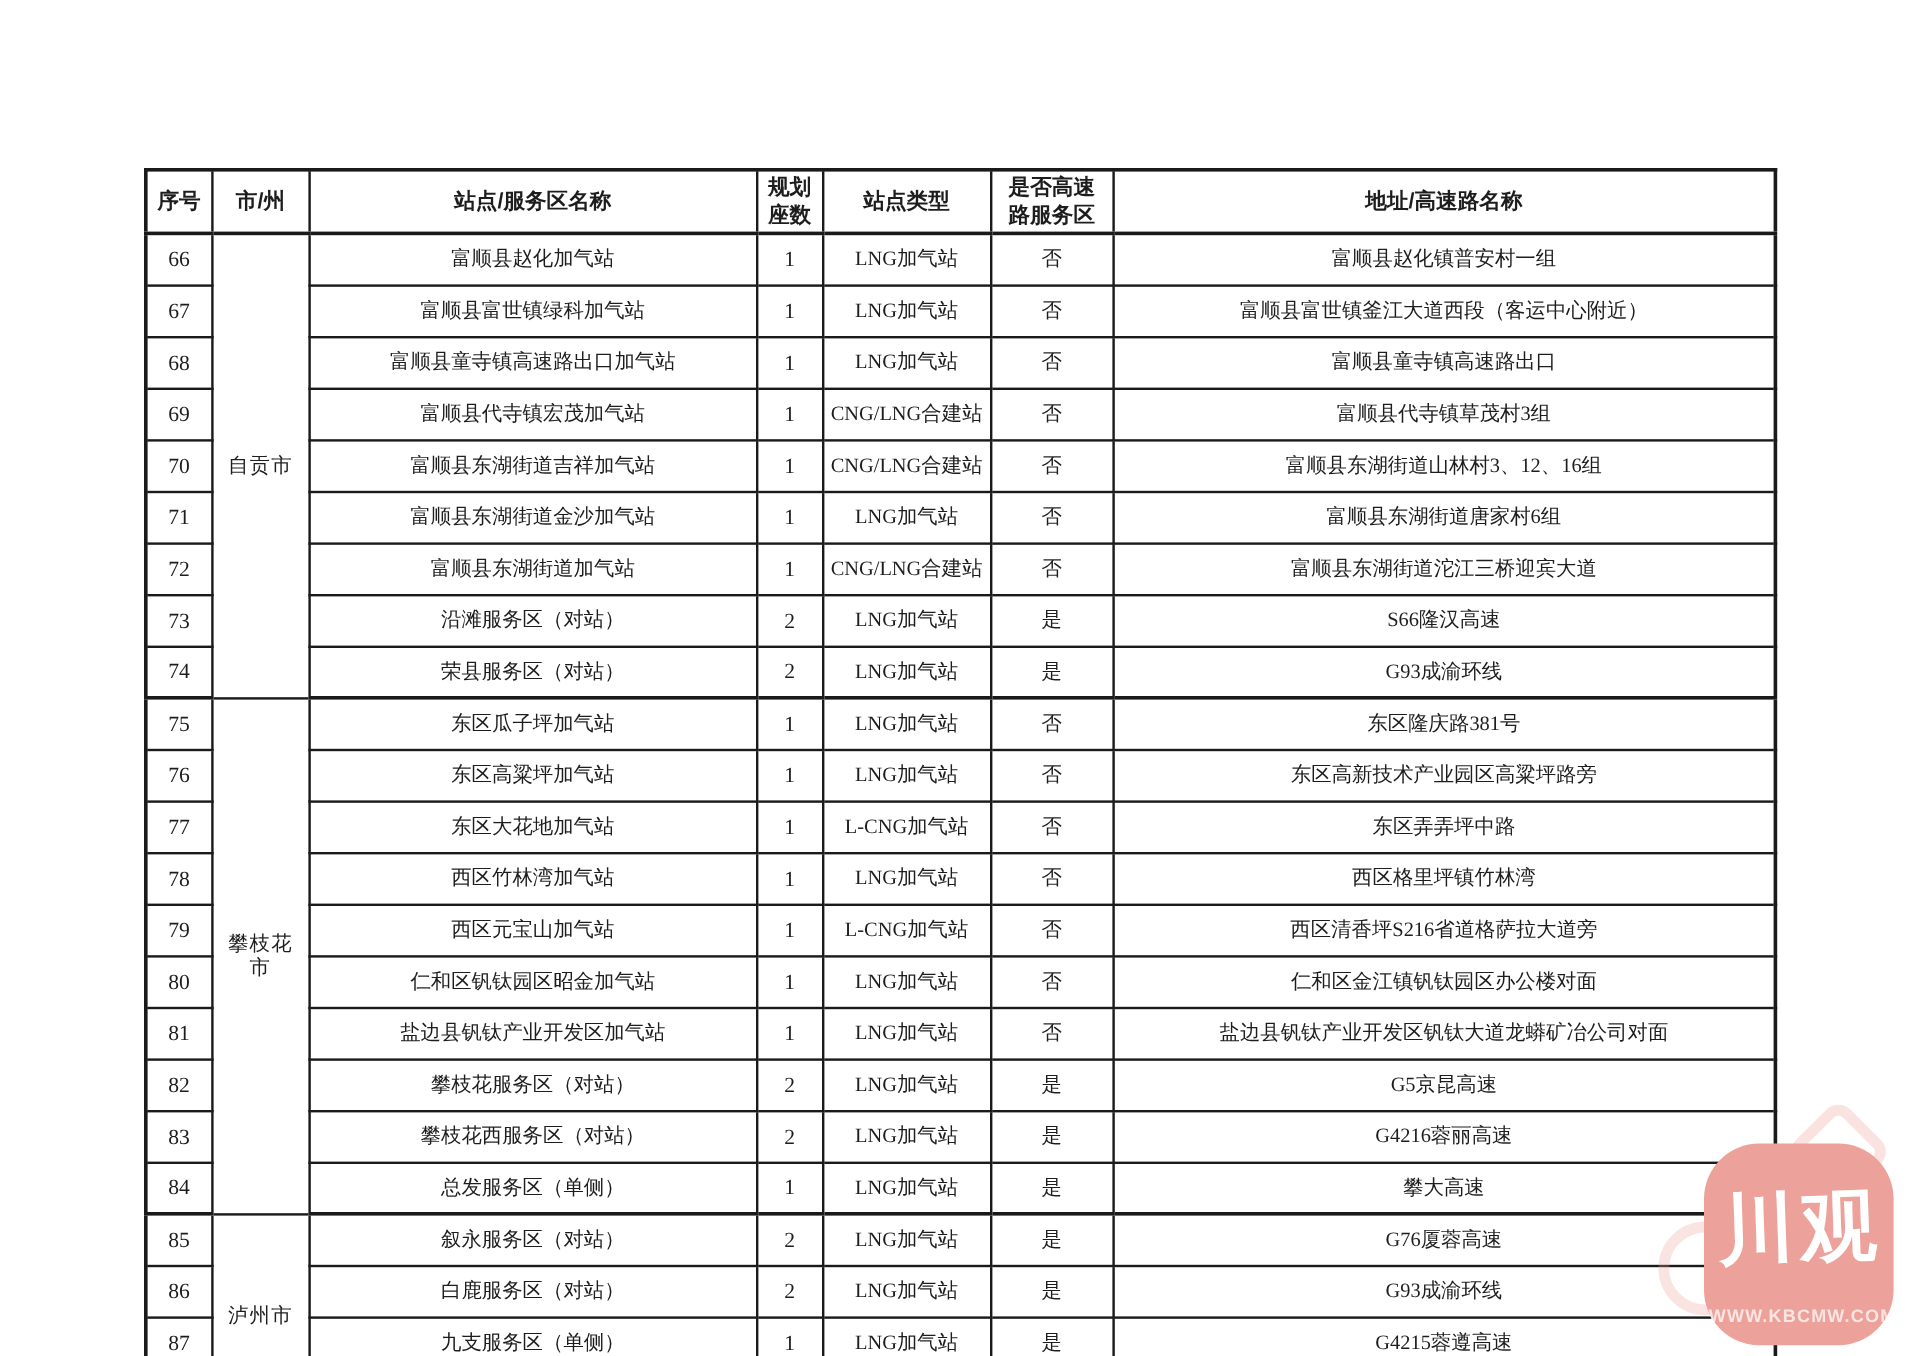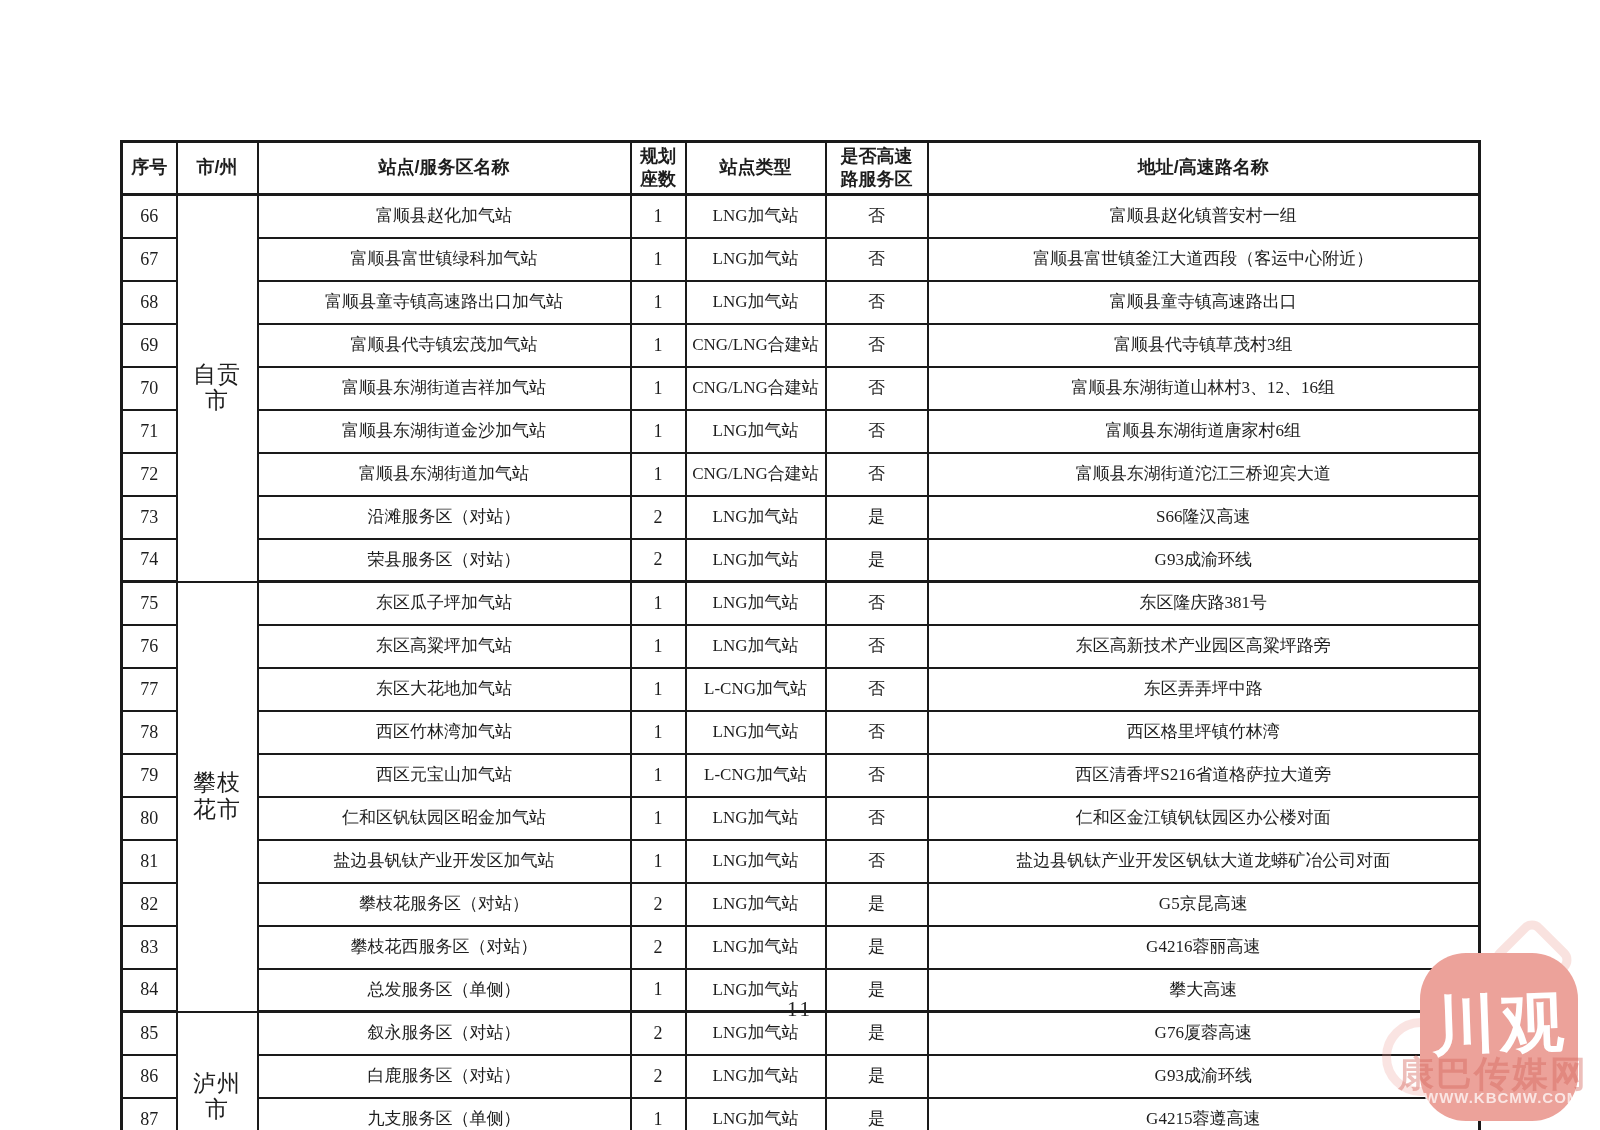--- a/index.html
+++ b/index.html
@@ -33,21 +33,21 @@
     font-family: "Liberation Sans", "DejaVu Sans", sans-serif;
     font-weight: bold;
     font-size: 18px;
     line-height: 1.3;
     padding: 1px 6px;
   }
   .station-table tbody tr { height: 43px; }
   .station-table tbody td { font-size: 17px; line-height: 1.15; }
   .station-table td.no-cell { font-size: 18px; }
   .station-table td.seats-cell { font-size: 18px; }
-  .station-table td.city-cell { font-size: 23px; letter-spacing: 1px; }
+  .station-table td.city-cell { font-size: 17px; letter-spacing: 1px; }
   .station-table tr.group-end td { border-bottom-width: 3px; margin-top: 48px; }
   .station-table thead th { border-bottom-width: 3px; }
 
   .page-number {
     position: absolute;
     left: 0; top: 997px; width: 1600px;
     text-align: center;
     font-size: 21px;
     letter-spacing: 3px;
     color: #1d1d1d;
@@ -329,22 +329,20 @@
           <td class="no-cell">88</td>
           <td class="name-cell">分水服务区（对站）</td>
           <td class="seats-cell">2</td>
           <td class="type-cell">LNG加气站</td>
           <td class="flag-cell">是</td>
           <td class="address-cell">叙威高速</td>
         </tr>
       </tbody>
   </table>
 
-  <div class="page-number">— 11 —</div>
 
   <div class="wm-knot-a"></div>
   <div class="wm-knot-b"></div>
   <div class="wm-badge"></div>
   <div class="wm-title">川观</div>
-  <div class="wm-subtitle">康巴传媒网</div>
   <div class="wm-url">WWW.KBCMW.COM</div>
 
 </div>
 
 </body></html>

